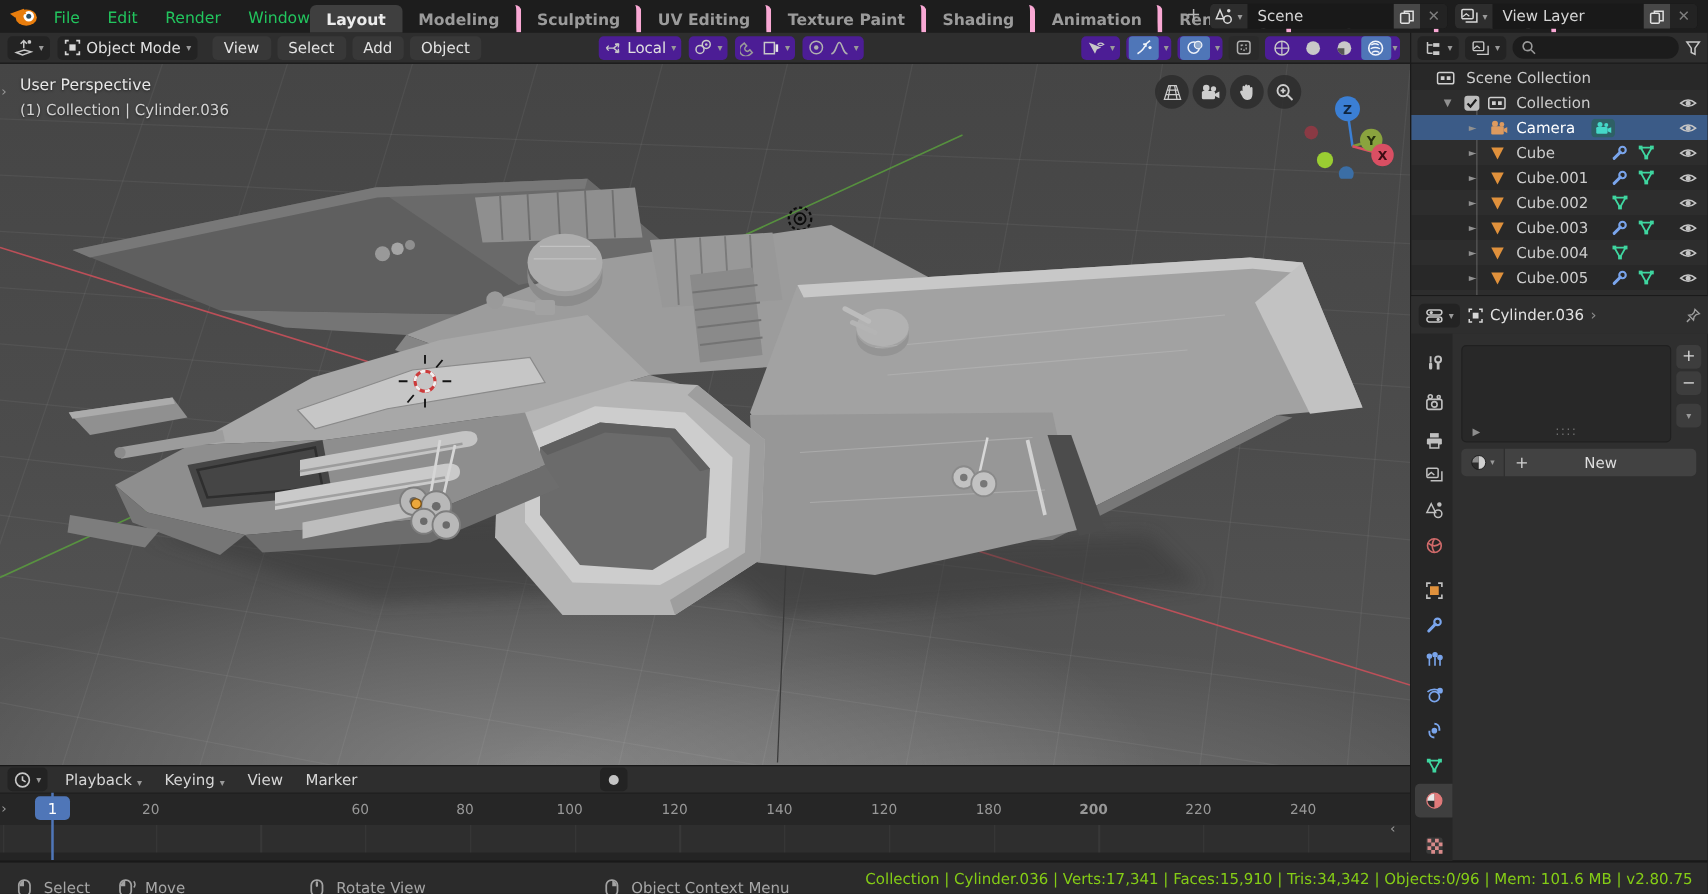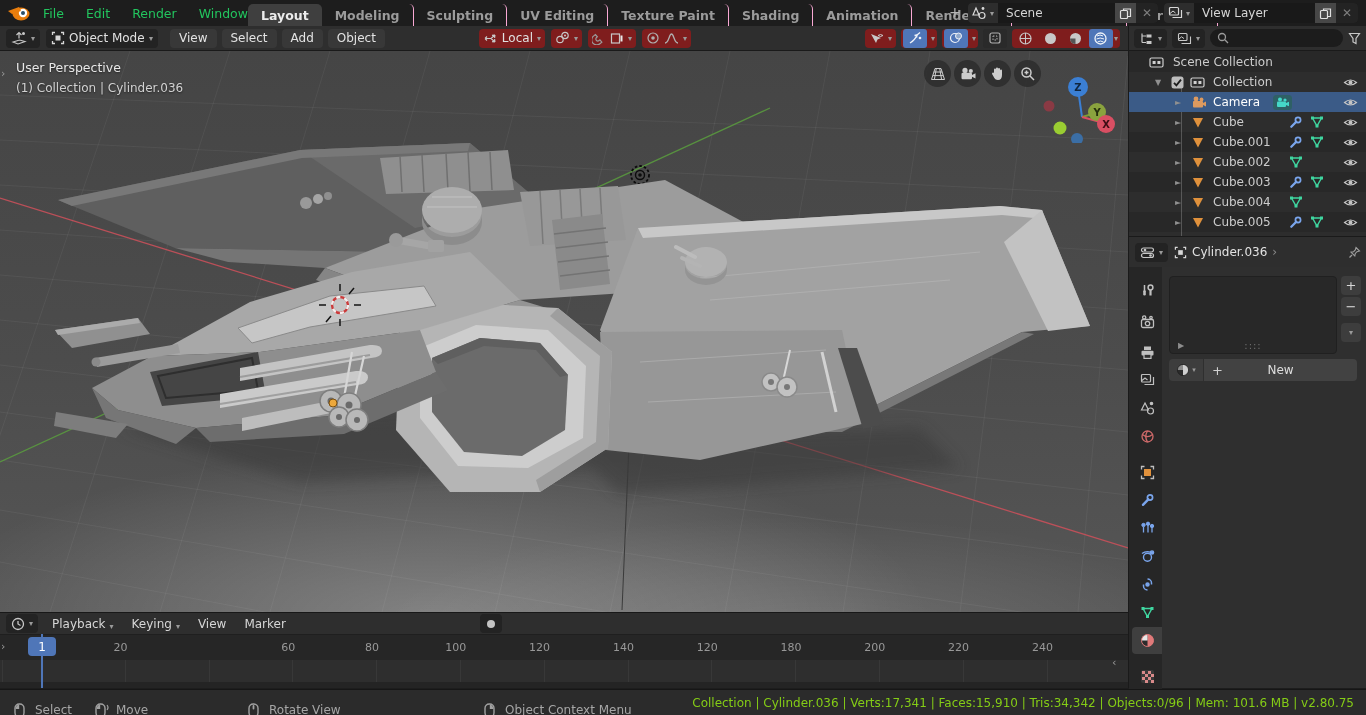--- a/index.html
+++ b/index.html
@@ -4,36 +4,36 @@
 <style>
   * { margin:0; padding:0; box-sizing:border-box; }
   html,body { width:1366px; height:715px; overflow:hidden; background:#1d1d1d;
     font-family:"DejaVu Sans","Liberation Sans",sans-serif; -webkit-font-smoothing:antialiased; }
   .abs { position:absolute; }
   
   #topbar { position:absolute; left:0; top:0; width:1366px; height:26px; background:#1d1d1d; z-index:30; }
   #topbar .menus { position:absolute; left:34px; top:0; height:26px; display:flex; align-items:center; gap:4px; }
   .tmenu { color:#22c55e; font-size:12.5px; padding:2px 9px; border-radius:3px; }
   #tabs { position:absolute; left:248px; top:0; height:26px; display:flex; align-items:flex-end;font-weight:bold; }
-  .tab { font-size:12.5px; color:#9b9b9b; padding:4px 13px 5px; border-radius:5px 5px 0 0; border-right:1px solid #f9a8d4; height:22px; }
+  .tab { font-size:12.5px; color:#9b9b9b; padding:4px 13px 5px; border-radius:5px 5px 0 0; border-right:4px solid #f9a8d4; height:22px; }
   .tab.active { background:#3f3f3f; color:#ececec; border-right:none; }
   .tab-plus { color:#b5b5b5; font-size:14px; padding:2px 8px 5px; }
   .idblock { position:absolute; top:3px; height:20px; display:flex; align-items:stretch; border-radius:4px; overflow:hidden; background:#191919; }
   .idblock .ibtn { background:#2d2d2d; display:flex; align-items:center; padding:0 4px; gap:2px; }
   .idblock .itext { color:#d6d6d6; font-size:12px; display:flex; align-items:center; padding:0 8px; flex:1; }
   .idblock .copy { background:#474747; display:flex; align-items:center; padding:0 4px; }
   .idblock .xbtn { color:#7e7e7e; font-size:12px; display:flex; align-items:center; padding:0 6px; background:#232323; }
   .chev { color:#9a9a9a; font-size:8px; }
   
   .hdr { position:absolute; background:#2e2e2e; display:flex; align-items:center; }
   #vhdr { left:0; top:26px; width:1128px; height:25px; padding-left:6px; gap:6px; border-bottom:1px solid #1a1a1a; z-index:20; }
   .hbtn { background:#232323; border-radius:4px; height:19px; display:flex; align-items:center; padding:0 5px; gap:4px; }
   .menubtn { background:#383838; border-radius:4px; height:19px; display:flex; align-items:center; padding:0 9px;
     color:#e3e3e3; font-size:12px; }
-  .hgroup { background:#7f1d1d; border-radius:4px; height:19px; display:flex; align-items:center; padding:0 4px; gap:4px;justify-content:center; }
+  .hgroup { background:#4c1d95; border-radius:4px; height:19px; display:flex; align-items:center; padding:0 4px; gap:4px;justify-content:center; }
   .togglebtn { width:24px; height:19px; border-radius:3px; display:flex; align-items:center; justify-content:center; }
   .togglebtn.on { background:#4f76b8; }
   .hlabel { color:#e0e0e0; font-size:12px; }
   
   #viewport { position:absolute; left:0; top:51px; width:1128px; height:561px; overflow:hidden; }
   #vp-overlay-text { position:absolute; left:16px; top:9px; color:#e8e8e8; font-size:12.5px; text-shadow:0 1px 2px rgba(0,0,0,.5); }
   #vp-overlay-text .l2 { color:#d2d2d2; font-size:12px; margin-top:6px; }
   .navbtn { position:absolute; width:27px; height:27px; border-radius:50%; background:rgba(42,42,42,.8);
     display:flex; align-items:center; justify-content:center; }
   .region-arrow { position:absolute; color:#9a9a9a; font-size:11px; z-index:25; }
@@ -981,21 +981,21 @@
     <div id="ruler-ticks">
       <span class="tick" style="left: 120.61px;">20</span>
       <span class="tick" style="left: 204.41px; margin-top: 25px;">40</span>
       <span class="tick" style="left: 288.21px;">60</span>
       <span class="tick" style="left: 372.01px;">80</span>
       <span class="tick" style="left: 455.81px;">100</span>
       <span class="tick" style="left: 539.61px;">120</span>
       <span class="tick" style="left: 623.41px;">140</span>
       <span class="tick" style="left: 707.21px;">120</span>
       <span class="tick" style="left: 791.01px;">180</span>
-      <span class="tick" style="left: 874.81px;">200</span>
+      <span class="tick" style="left: 874.81px; font-weight: bold;">200</span>
       <span class="tick" style="left: 958.61px;">220</span>
       <span class="tick" style="left: 1042.41px;">240</span>
     </div>
   </div>
 <div id="tracks">
     <div class="bottomstrip"></div>
   </div>
 <div id="playhead"></div>
 <div id="playhead-badge">1</div>
 <span class="region-arrow" style="left:1px;top:640px">›</span>

